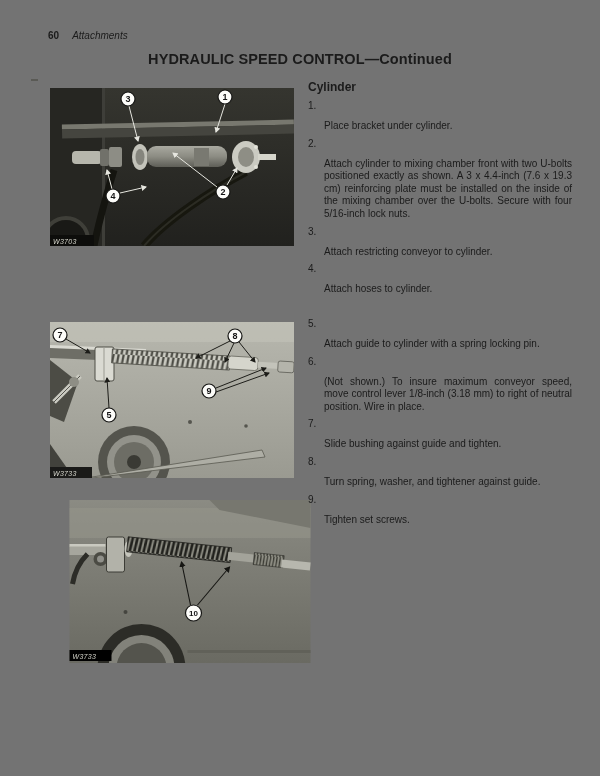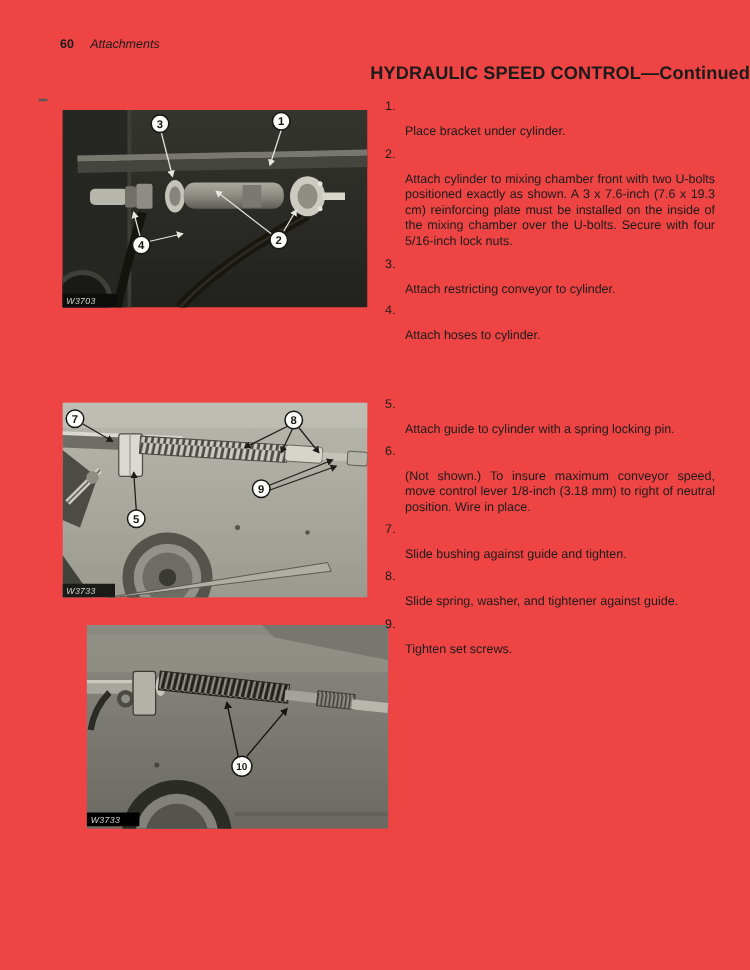--- a/index.html
+++ b/index.html
@@ -1,27 +1,27 @@
 <!DOCTYPE html>
 <html><head>
 <meta charset="utf-8">
 <style>
   * { margin:0; padding:0; box-sizing:border-box; }
   html,body { background:#e8e8e4; }
   body { font-family:"Liberation Sans", sans-serif; }
   .page {
     position:relative; width:600px; height:776px; margin:0 auto;
-    background:#ef4444; color:#1b1b1b; overflow:hidden;
+    background:#737373; color:#1b1b1b; overflow:hidden;
   }
   .runhead { position:absolute; left:48px; top:30px; font-size:10px; white-space:nowrap; }
   .runhead .pnum { font-weight:bold; margin-right:13px; }
   .runhead .rsec { font-style:italic; }
   .title {
     position:absolute; left:0; top:51px; width:100%;
-    text-align:right; font-size:14.5px; font-weight:bold; letter-spacing:.1px;
+    text-align:center; font-size:14.5px; font-weight:bold; letter-spacing:.1px;
   }
   .artifact { position:absolute; left:31px; top:79px; width:7px; height:2px; background:#5a5a55; }
   .figure { position:absolute; left:50px; }
   .figure svg { display:block; width:100%; height:100%; }
   #fig1 { top:88px;  width:244px; height:158px; }
   #fig2 { top:322px; width:244px; height:156px; }
   #fig3 { top:500px; width:280px; height:163px; }
   .tcol { position:absolute; left:308px; width:264px; }
   #block1 { top:80px; }
   #block2 { top:318px; }
@@ -268,28 +268,29 @@
       <g>
         <rect x="0" y="150" width="42" height="11" fill="#14141
 
 2"></rect>
         <text class="photo-id" x="3" y="158.5">W3733</text>
       </g>
     </svg>
   </div>
 
   <div class="tcol" id="block1">
+    <div class="heading">Cylinder</div>
 
     <div class="step">
       <span class="n">1.</span>
       <span class="t">Place bracket under cylinder.</span>
     </div>
     <div class="step">
       <span class="n">2.</span>
-      <span class="t">Attach cylinder to mixing chamber front with two U-bolts positioned exactly as shown. A 3 x 7.6-inch (7.6 x 19.3 cm) reinforcing plate must be installed on the inside of the mixing chamber over the U-bolts. Secure with four 5/16-inch lock nuts.</span>
+      <span class="t">Attach cylinder to mixing chamber front with two U-bolts positioned exactly as shown. A 3 x 4.4-inch (7.6 x 19.3 cm) reinforcing plate must be installed on the inside of the mixing chamber over the U-bolts. Secure with four 5/16-inch lock nuts.</span>
     </div>
     <div class="step">
       <span class="n">3.</span>
       <span class="t">Attach restricting conveyor to cylinder.</span>
     </div>
     <div class="step">
       <span class="n">4.</span>
       <span class="t">Attach hoses to cylinder.</span>
     </div>
   </div>
@@ -302,21 +303,21 @@
     <div class="step">
       <span class="n">6.</span>
       <span class="t">(Not shown.) To insure maximum conveyor speed, move control lever 1/8-inch (3.18 mm) to right of neutral position. Wire in place.</span>
     </div>
     <div class="step">
       <span class="n">7.</span>
       <span class="t">Slide bushing against guide and tighten.</span>
     </div>
     <div class="step">
       <span class="n">8.</span>
-      <span class="t">Slide spring, washer, and tightener against guide.</span>
+      <span class="t">Turn spring, washer, and tightener against guide.</span>
     </div>
     <div class="step">
       <span class="n">9.</span>
       <span class="t">Tighten set screws.</span>
     </div>
   </div>
 
 
 </div>
 

